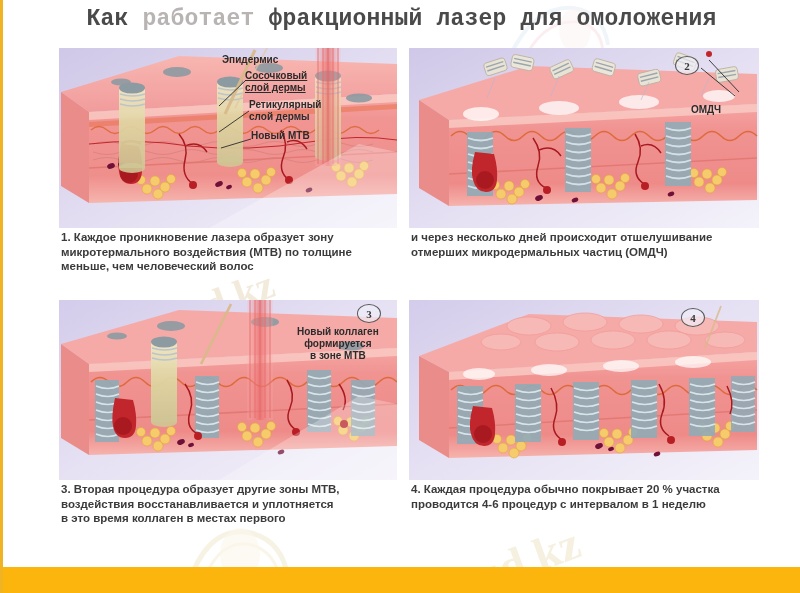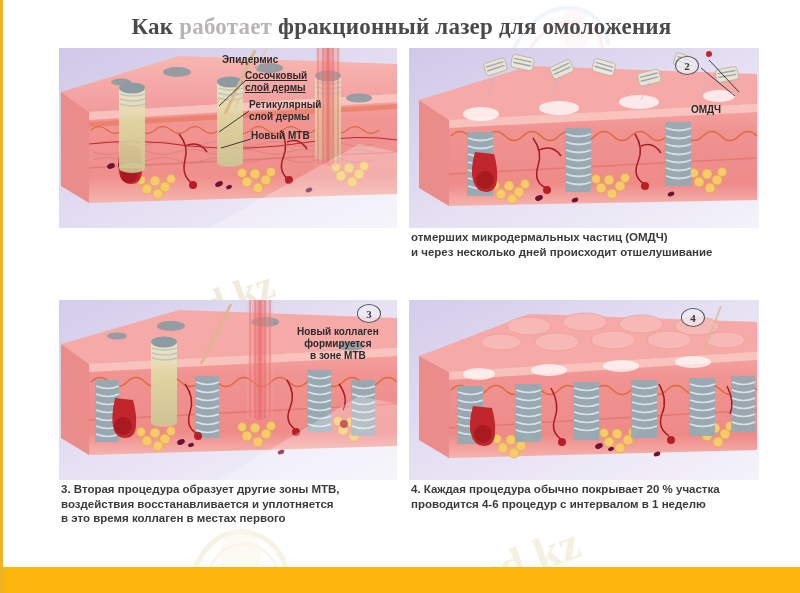--- a/index.html
+++ b/index.html
@@ -37,27 +37,27 @@
   .wm-logo{
     position:absolute;left:175px;top:520px;width:120px;height:72px;
     opacity:.35;pointer-events:none;
   }
   .wm-logo2{
     position:absolute;left:500px;top:0px;width:110px;height:70px;
     opacity:.30;pointer-events:none;
   }
 
   .title{
-    position:absolute;left:0;right:0;top:14px;
+    position:absolute;left:0;right:0;top:6px;
     text-align:center;
     font-size:23px;
     font-weight:bold;
     color:#4a4a4a;
     letter-spacing:.2px;
-    font-family:Liberation Serif, serif;
+    font-family:Liberation Mono, monospace;
   }
   .title .faded{color:#b9b4b4;}
 
   .grid{
     position:absolute;
     left:56px;top:48px;width:700px;height:492px;
   }
   .cell{position:absolute;}
   .c1{left:0;   top:0;   width:338px;height:240px;}
   .c2{left:350px;top:0;  width:350px;height:240px;}
@@ -278,20 +278,25 @@
         <div class="lbl" style="left:190px;top:51px;white-space:pre;"><span>Ретикулярный
 слой дермы</span></div>
         <div class="lbl" style="left:192px;top:82px;"><span>Новый МТВ</span></div>
         <svg style="position:absolute;left:0;top:0;width:100%;height:100%;pointer-events:none;" viewBox="0 0 338 180">
           <g stroke="#2b2b2b" stroke-width=".9" fill="none">
             <path d="M186 33 L160 58"></path>
             <path d="M190 63 L160 84"></path>
             <path d="M192 91 L162 100"></path>
           </g>
         </svg>
+      </div>
+      <div class="cap">
+        <span>1. Каждое проникновение лазера образует зону</span>
+        <span>микротермального воздействия (МТВ) по толщине</span>
+        <span>меньше, чем человеческий волос</span>
       </div>
     </div>
 
     <div class="cell c2">
       <div class="fig">
         <svg viewBox="0 0 350 180" preserveAspectRatio="none">
           <defs>
             <linearGradient id="bgB" x1="0" y1="0" x2="1" y2="1">
               <stop offset="0" stop-color="#cfc8e8"></stop>
                 <stop offset=".5" stop-color="#e4dff2"></stop>
@@ -459,22 +464,22 @@
             <path d="M300 12 L330 44"></path>
           </g>
           <circle cx="300" cy="6" r="3" fill="#c1262c"></circle>
         </svg>
         <div class="badge" style="right:60px;top:8px;">
             <span>2</span>
           </div>
         <div class="lbl" style="left:282px;top:56px;font-size:10px;"><span>ОМДЧ</span></div>
       </div>
       <div class="cap">
+        <span>и через несколько дней происходит отшелушивание</span>
         <span>отмерших микродермальных частиц (ОМДЧ)</span>
-        <span>и через несколько дней происходит отшелушивание</span>
       </div>
     </div>
 
     <div class="cell c3">
       <div class="fig">
         <svg viewBox="0 0 338 180" preserveAspectRatio="none">
           <defs>
             <linearGradient id="bgC" x1="0" y1="0" x2="1" y2="1">
               <stop offset="0" stop-color="#d3cceb"></stop>
                 <stop offset=".5" stop-color="#e6e1f3"></stop>

